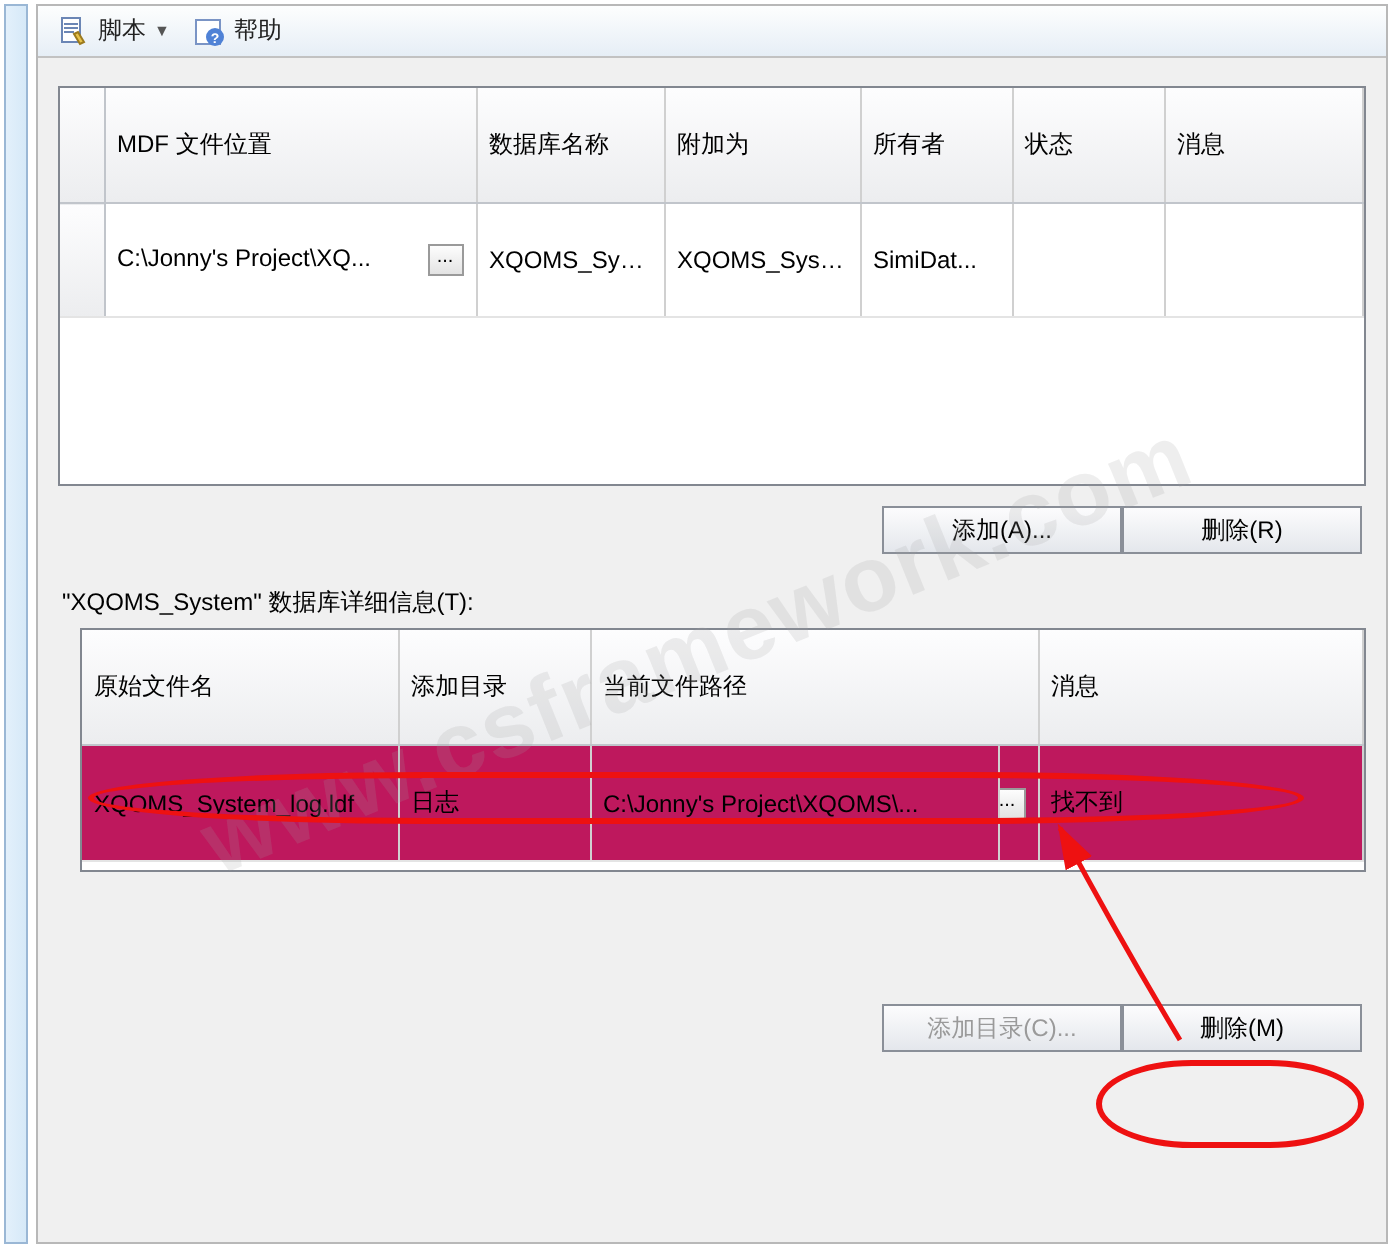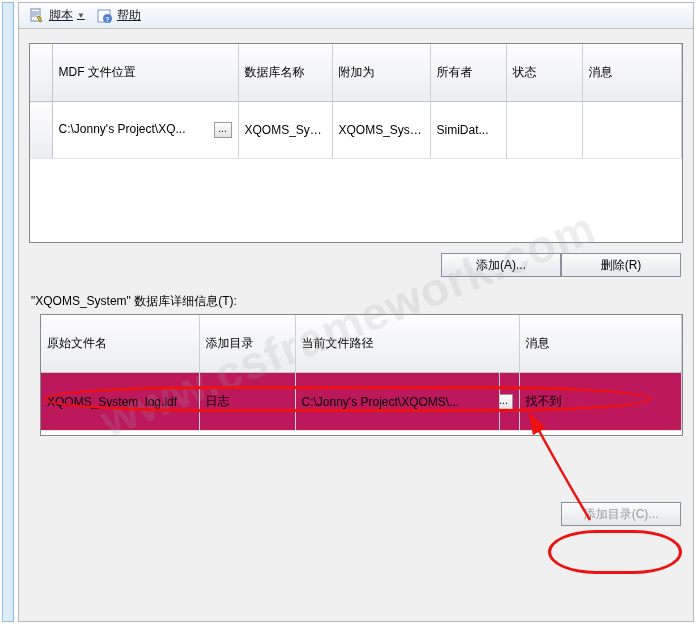--- a/index.html
+++ b/index.html
@@ -35,21 +35,20 @@
     padding: 0 6px;
     gap: 4px;
   }
   .tool-item {
     display: flex;
     align-items: center;
     gap: 4px;
     padding: 2px 4px;
     cursor: pointer;
     color: #222;
-    text-decoration: underline;
   }
   .drop { font-size: 8px; color: #555; }
   .icon16 { width: 16px; height: 16px; display: inline-block; }
   .content {
     position: absolute;
     left: 10px; right: 10px; top: 40px; bottom: 10px;
     background: #f0f0f0;
   }
   .section-label {
     margin: 6px 0 4px 2px;
@@ -246,20 +245,21 @@
                 <span class="ellipsis-btn">...</span>
               </td>
             <td>找不到</td>
           </tr>
         </tbody>
       </table>
     </div>
 
     <div class="btn-row" style="margin-top:66px">
       <button class="win-btn" disabled="">添加目录(C)...</button>
+      <button class="win-btn">删除(M)</button>
     </div>
 
   </div>
 </div>
 
 <div class="watermark">www.csframework.com</div>
 
 <div class="anno ring1"></div>
 <div class="anno ring2"></div>
 <svg class="anno-svg">

